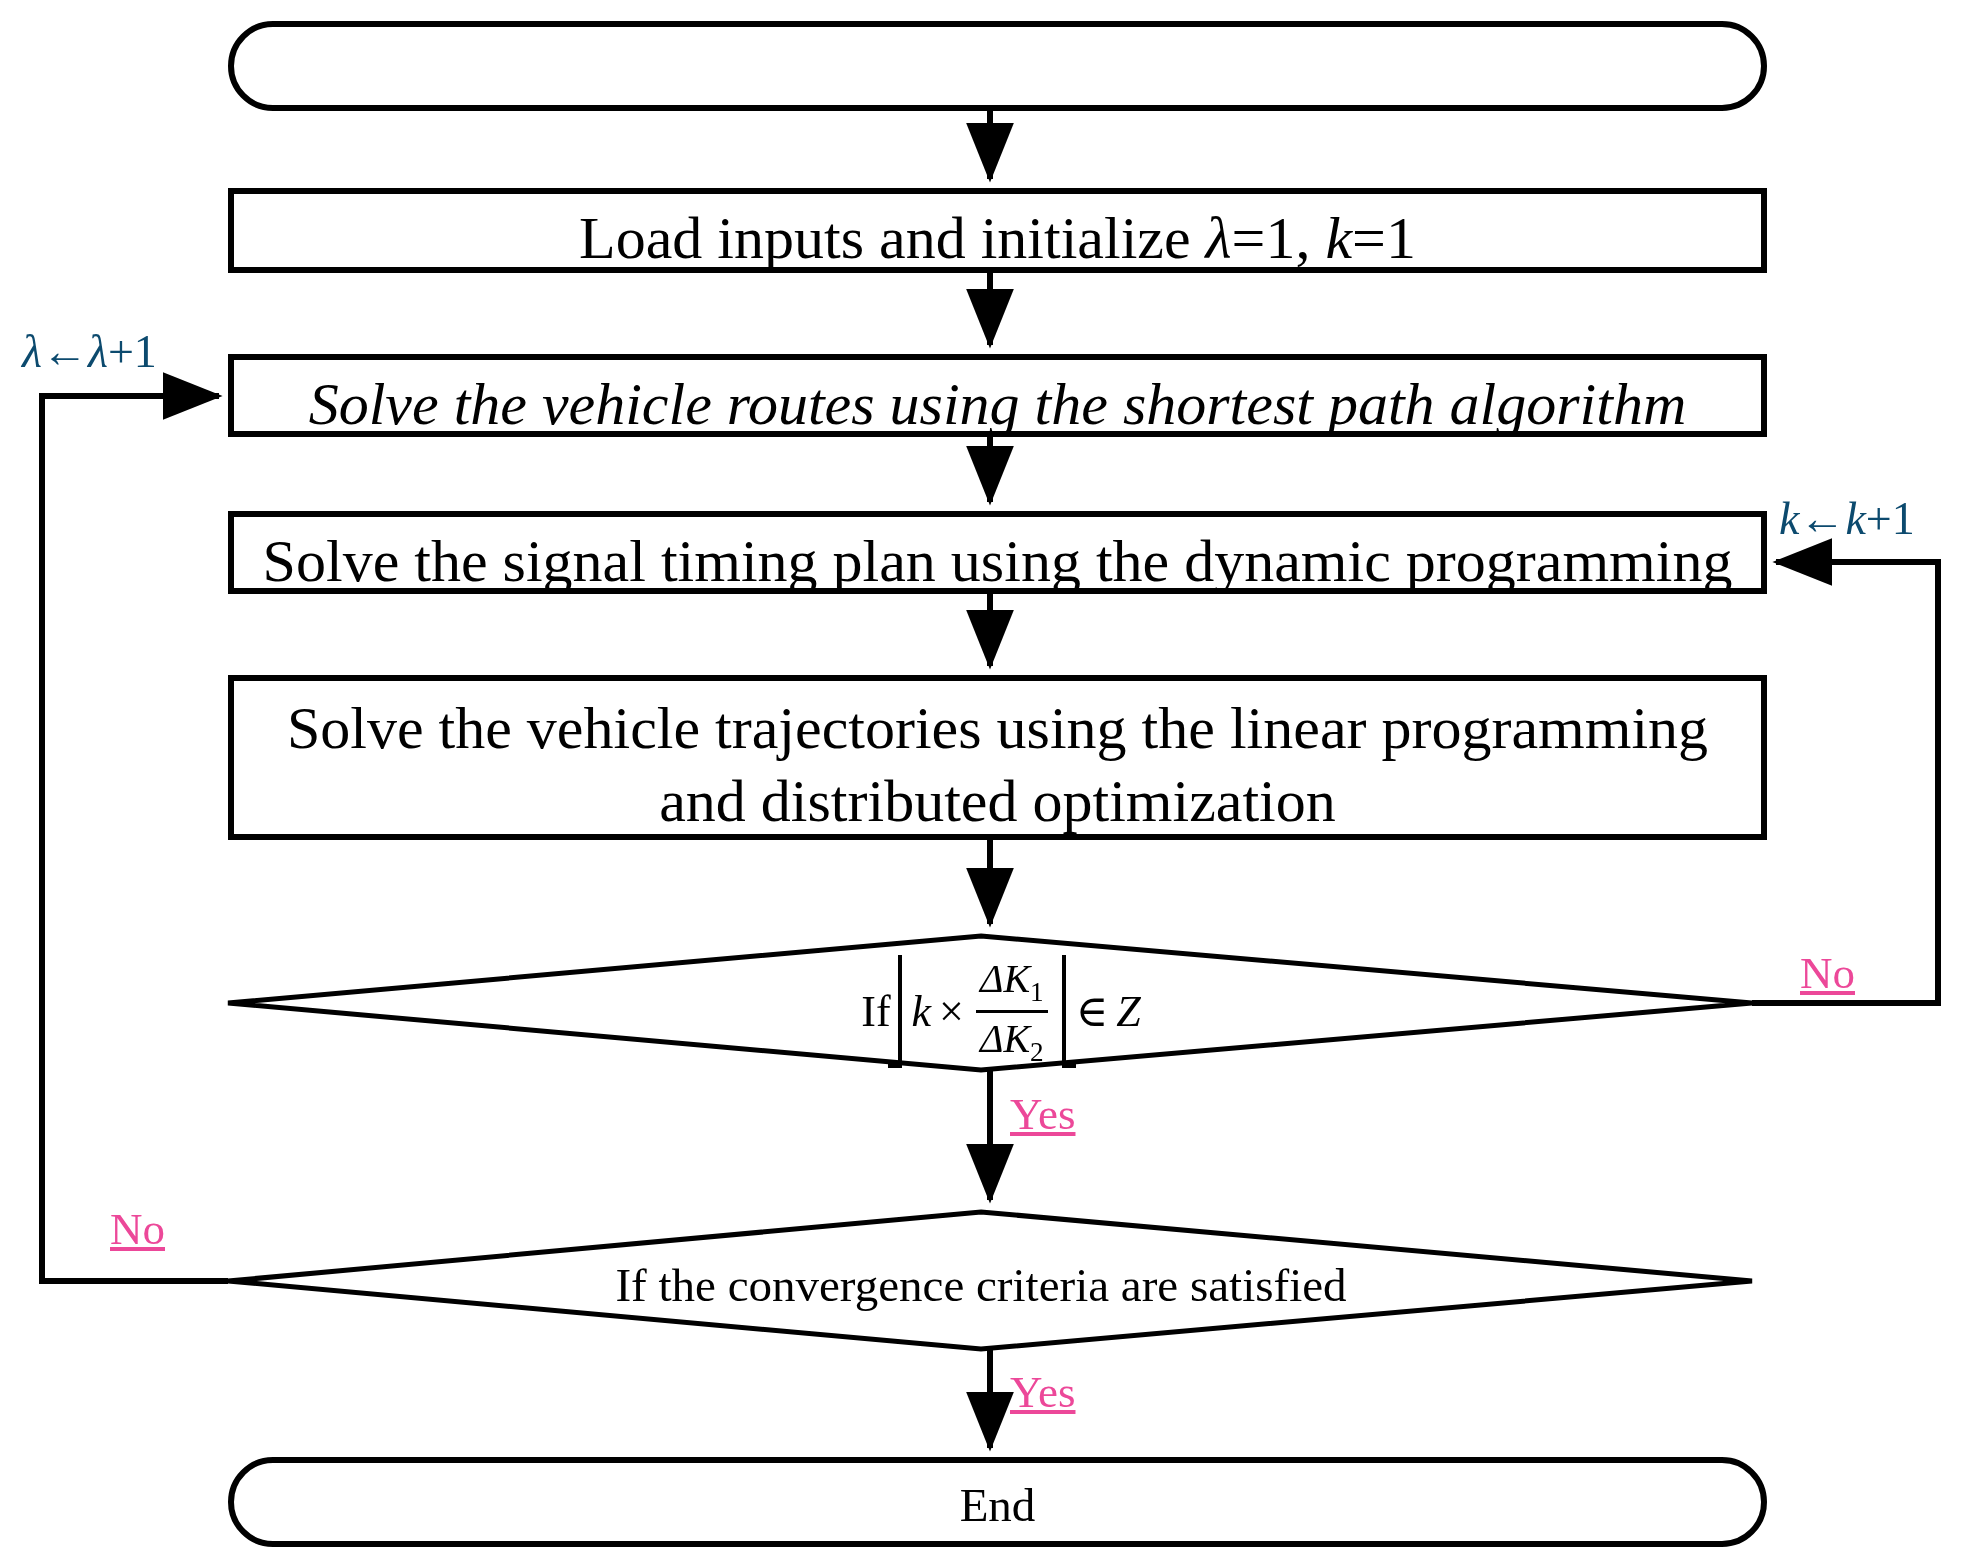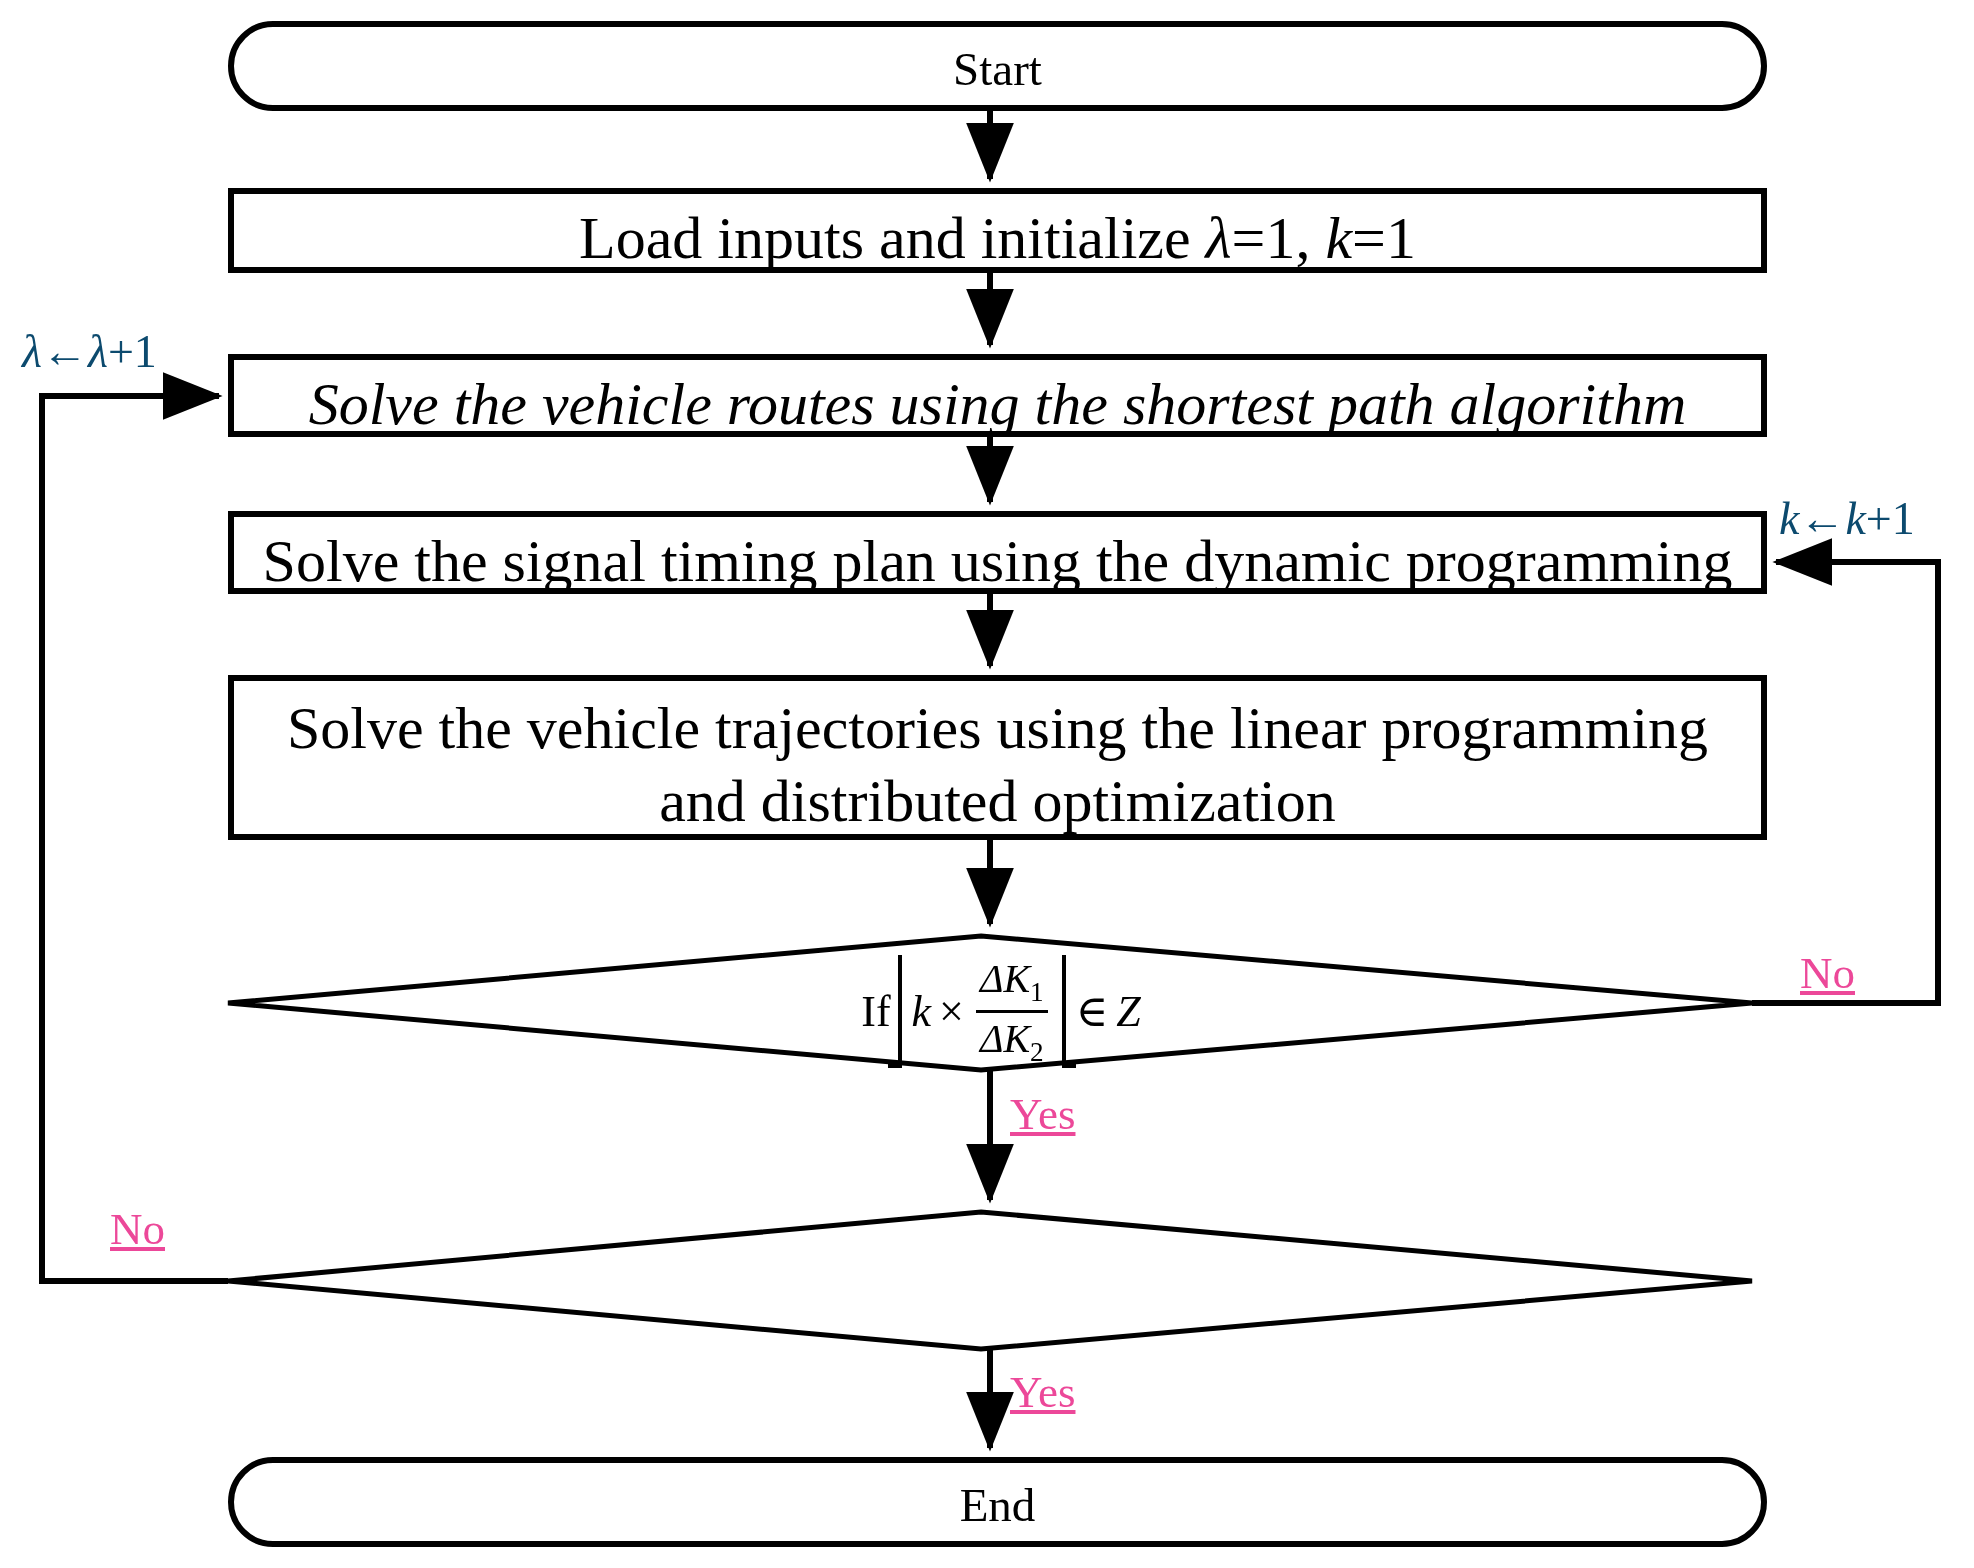--- a/index.html
+++ b/index.html
@@ -176,21 +176,20 @@
 
     <line class="conn-line" x1="990" y1="1070" x2="990" y2="1200" marker-end="url(#arrowhead)"></line>
 
     <line class="conn-line" x1="990" y1="1349" x2="990" y2="1448" marker-end="url(#arrowhead)"></line>
 
     <path class="conn-line" d="M 1752 1003 L 1938 1003 L 1938 562 L 1776 562" marker-end="url(#arrowhead)"></path>
 
     <path class="conn-line" d="M 228 1281 L 42 1281 L 42 396 L 219 396" marker-end="url(#arrowhead)"></path>
   </svg>
 
-  <div class="node-text terminator-text" style="left:231px; top:42px; width:1533px;">Start</div>
 
   <div class="node-text process-text" style="left:231px; top:203px; width:1533px;">Load inputs and initialize <span class="mi">λ</span>=1, <span class="mi">k</span>=1</div>
 
   <div class="node-text process-text" style="left:241px; top:369px; width:1513px;font-style:italic;">Solve the vehicle routes using the shortest path algorithm</div>
 
   <div class="node-text process-text" style="left:231px; top:526px; width:1533px;">Solve the signal timing plan using the dynamic programming</div>
 
   <div class="node-text process-text two-line" style="left:241px; top:692px; width:1513px;">
     <span>Solve the vehicle trajectories using the linear programming</span><br>
     <span>and distributed optimization</span>
@@ -210,20 +209,21 @@
             <span class="den"><span class="mi">ΔK</span><span class="sub">2</span></span>
           </span>
         </span>
         <span class="floor-bar floor-foot-l"></span>
       </span>
       <span class="in-op">∈</span>
       <span class="mi">Z</span>
     </span>
   </div>
 
+  <div class="node-text decision-text" style="left:281px; top:1258px; width:1400px; font-size:47px;">If the convergence criteria are satisfied</div>
 
   <div class="node-text terminator-text" style="left:231px; top:1478px; width:1533px;">End</div>
 
   <div class="edge-label" style="left:1800px; top:947px;">No</div>
 
   <div class="edge-label" style="left:1010px; top:1088px;">Yes</div>
 
   <div class="edge-label" style="left:110px; top:1203px;">No</div>
 
   <div class="edge-label" style="left:1010px; top:1366px;">Yes</div>

